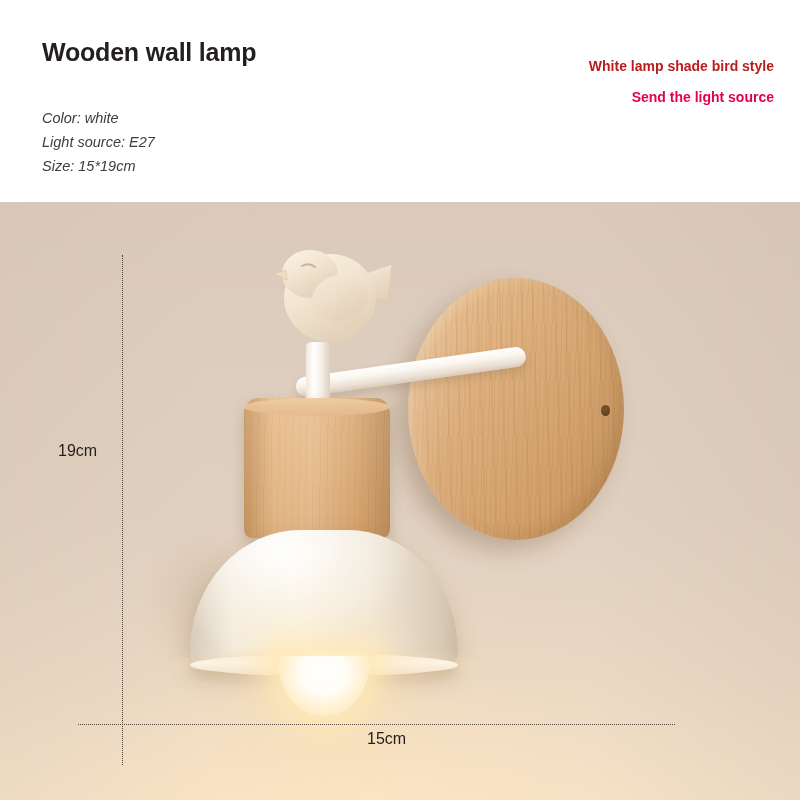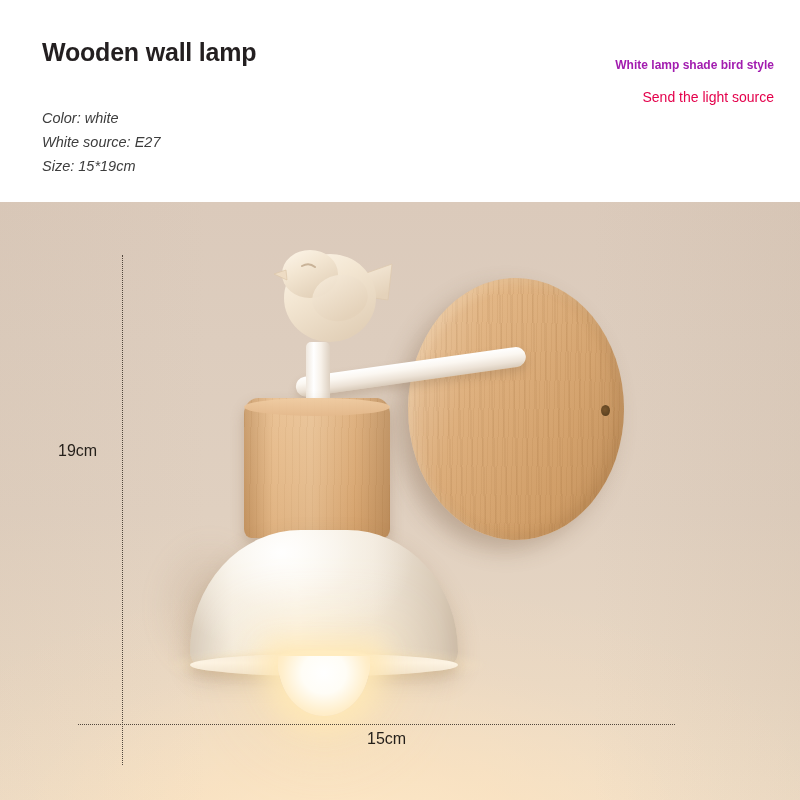--- a/index.html
+++ b/index.html
@@ -29,31 +29,31 @@
     top: 38px;
     font-size: 25px;
     font-weight: bold;
     color: #231f20;
     letter-spacing: -0.2px;
   }
   .promo-main {
     position: absolute;
     right: 26px;
     top: 58px;
-    font-size: 12px;
+    font-size: 14px;
     font-weight: bold;
-    color: #a21caf;
+    color: #b91c1c;
     white-space: nowrap;
   }
   .promo-sub {
     position: absolute;
     right: 26px;
     top: 89px;
     font-size: 14px;
-    font-weight: normal;
+    font-weight: bold;
     color: #e4004b;
     white-space: nowrap;
   }
   .spec-col {
     position: absolute;
     font-size: 14.5px;
     color: #3d3d3d;
     line-height: 24px;
   }
   .spec-col.left  { left: 42px;  top: 106px; font-style: italic; }
@@ -337,21 +337,21 @@
 <div class="header">
 
   <div class="title">Wooden wall lamp</div>
 
   <div class="promo-main">White lamp shade bird style</div>
 
   <div class="promo-sub">Send the light source</div>
 
   <div class="spec-col left">
     <div class="spec-line">Color: white</div>
-    <div class="spec-line">White source: E27</div>
+    <div class="spec-line">Light source: E27</div>
     <div class="spec-line">Size: 15*19cm</div>
   </div>
 
 </div>
 
 <div class="photo">
 
   <div class="wall"></div>
   <div class="wall-shade"></div>
 

